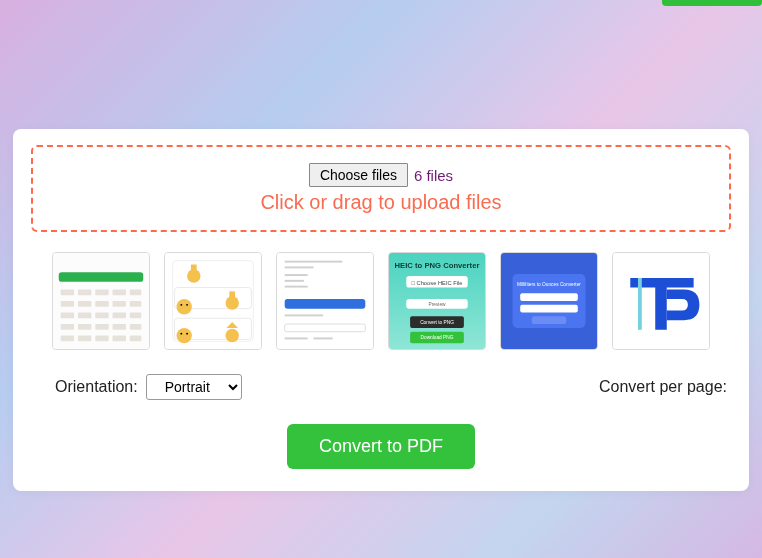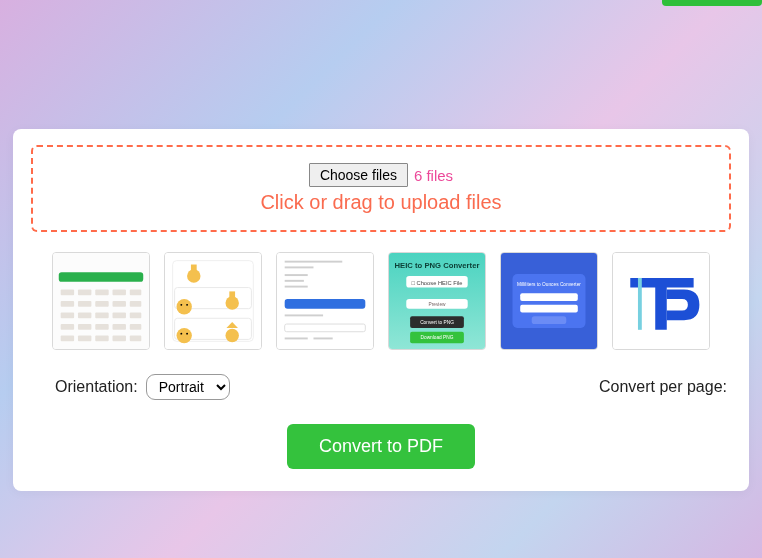--- a/index.html
+++ b/index.html
@@ -47,21 +47,21 @@
     .choose-btn {
       background: #efefef;
       border: 1px solid #888;
       border-radius: 1px;
       padding: 3px 10px;
       font-size: 14px;
       cursor: pointer;
     }
     .file-count {
       font-size: 15px;
-      color: #ec4899;
+      color: #701a75;
     }
     .drop-label {
       font-size: 20px;
       color: #fa6b4f;
     }
     .thumbs {
       display: flex;
       gap: 14px;
       justify-content: center;
       margin-bottom: 24px;
@@ -87,23 +87,23 @@
     }
     .ctrl-group {
       display: flex;
       align-items: center;
       gap: 8px;
       margin-left: 20px;
     }
     .ctrl-label { font-size: 16px; color: #222; }
     select {
       font-size: 14px;
-      padding: 3px 8px;
+      padding: 3px 14px;
       border: 1px solid #999;
-      border-radius: 9px;
+      border-radius: 3px;
       background: #fff;
     }
     .convert-row { text-align: center; }
     .convert-btn {
       background: #34c23d;
       color: #fff;
       border: none;
       border-radius: 6px;
       padding: 12px 32px;
       font-size: 18px;

